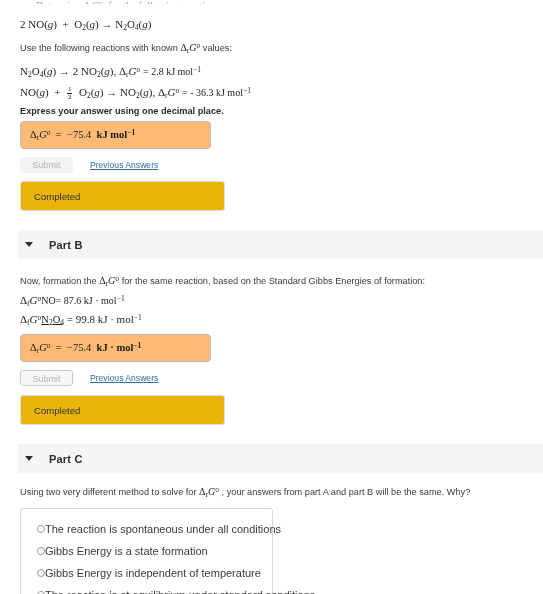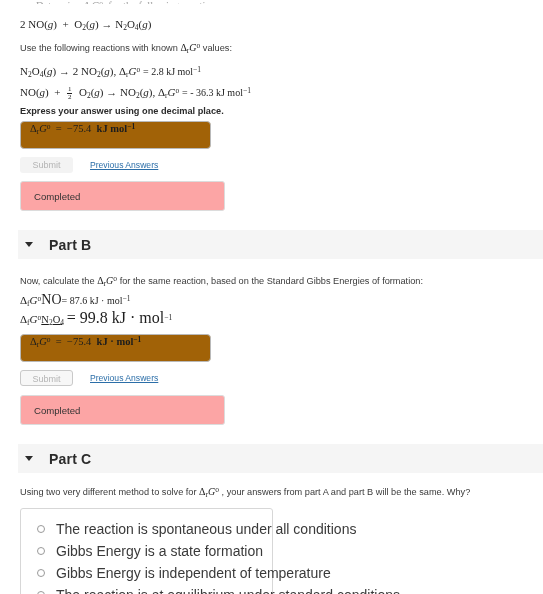--- a/index.html
+++ b/index.html
@@ -58,23 +58,23 @@
   
   .body-col { position: absolute; left: 20px; }
 
   
   .answer-box {
     box-sizing: border-box;
     width: 191px;
     height: 28px;
     border: 1px solid #b9b9b9;
     border-radius: 4px;
-    background: #a16207;
+    background: #fdba74;
     display: flex;
-    align-items: flex-start;
+    align-items: center;
     padding: 0 9px;
   }
   .answer-box .mathline { font-size: 10.5px; }
 
   
   .btn-row { display: flex; align-items: center; }
   .submit-btn {
     box-sizing: border-box;
     font-family: "Liberation Sans", sans-serif;
     font-size: 9px;
@@ -100,21 +100,21 @@
     cursor: pointer;
   }
 
   
   .completed-box {
     box-sizing: border-box;
     width: 205px;
     height: 30px;
     border: 1px solid #dcdcdc;
     border-radius: 3px;
-    background: #fca5a5;
+    background: #eab308;
     display: flex;
     align-items: center;
     padding-left: 13px;
     font-size: 9.6px;
     color: #333;
   }
 
   
   .part-header {
     position: absolute;
@@ -126,21 +126,21 @@
     align-items: center;
   }
   .caret {
     width: 0; height: 0;
     border-left: 4.5px solid transparent;
     border-right: 4.5px solid transparent;
     border-top: 5px solid #2b2b2b;
     margin-left: 7px;
   }
   .part-title {
-    font-size: 14px;
+    font-size: 11px;
     font-weight: bold;
     color: #2b2b2b;
     margin-left: 16px;
     letter-spacing: 0.2px;
   }
 
   
   .options-box {
     box-sizing: border-box;
     width: 253px;
@@ -158,23 +158,22 @@
   }
   .radio {
     box-sizing: border-box;
     width: 8px; height: 8px;
     border: 1px solid #9a9a9a;
     border-radius: 50%;
     background: #fff;
     flex: none;
   }
   .option-label {
-    font-size: 14px;
+    font-size: 11px;
     color: #3a3a3a;
-    margin-left: 11px;
     white-space: nowrap;
   }
 </style>
 </head>
 <body>
 
 <div id="clipped-heading">
   <span class="mathline">
     Determine <span class="sym">Δ</span><sub>r</sub><span class="sym">G</span><sup>o</sup>&nbsp; for the following reaction:
   </span>
@@ -230,34 +229,34 @@
     <span>Completed</span>
   </div>
 </div>
 
 <div class="part-header" style="top:230px;">
   <span class="caret"></span>
   <span class="part-title">Part B</span>
 </div>
 
 <div class="body-col prose" style="top:274px;">
-  <span>Now, calculate the</span>
+  <span>Now, formation the</span>
   <span class="mathline" style="font-size:10px;margin-top:12px;">Δ<sub>r</sub><span class="sym">G</span><sup>o</sup></span>
   <span>for the same reaction, based on the Standard Gibbs Energies of formation:</span>
 </div>
 
 <div class="body-col" style="top:290px;">
   <span class="mathline">
-    Δ<sub>f</sub><span class="sym">G</span><sup>o</sup><span style="font-size:14px;">NO</span><span style="font-size:10px;">= 87.6 kJ · mol</span><sup>−1</sup>
+    Δ<sub>f</sub><span class="sym">G</span><sup>o</sup><span style="font-size:10px;">NO</span><span style="font-size:10px;">= 87.6 kJ · mol</span><sup>−1</sup>
   </span>
 </div>
 
 <div class="body-col" style="top:309px;">
   <span class="mathline">
-    Δ<sub>f</sub><span class="sym">G</span><sup>o</sup><span style="font-size:10.5px;text-decoration:underline;">N<sub>2</sub>O<sub>4</sub></span> <span style="font-size:16px;">= 99.8 kJ · mol</span><sup>−1</sup>
+    Δ<sub>f</sub><span class="sym">G</span><sup>o</sup><span style="font-size:10.5px;text-decoration:underline;">N<sub>2</sub>O<sub>4</sub></span> <span style="font-size:11px;">= 99.8 kJ · mol</span><sup>−1</sup>
   </span>
 </div>
 
 <div class="body-col" style="top:334px;">
   <div class="answer-box">
     <span class="mathline">
       Δ<sub>r</sub><span class="sym">G</span><sup>o</sup> &nbsp;=&nbsp;
       <span>−75.4</span>&nbsp;
       <span class="bold">kJ · mol</span><sup class="bold">−1</sup>
     </span>

